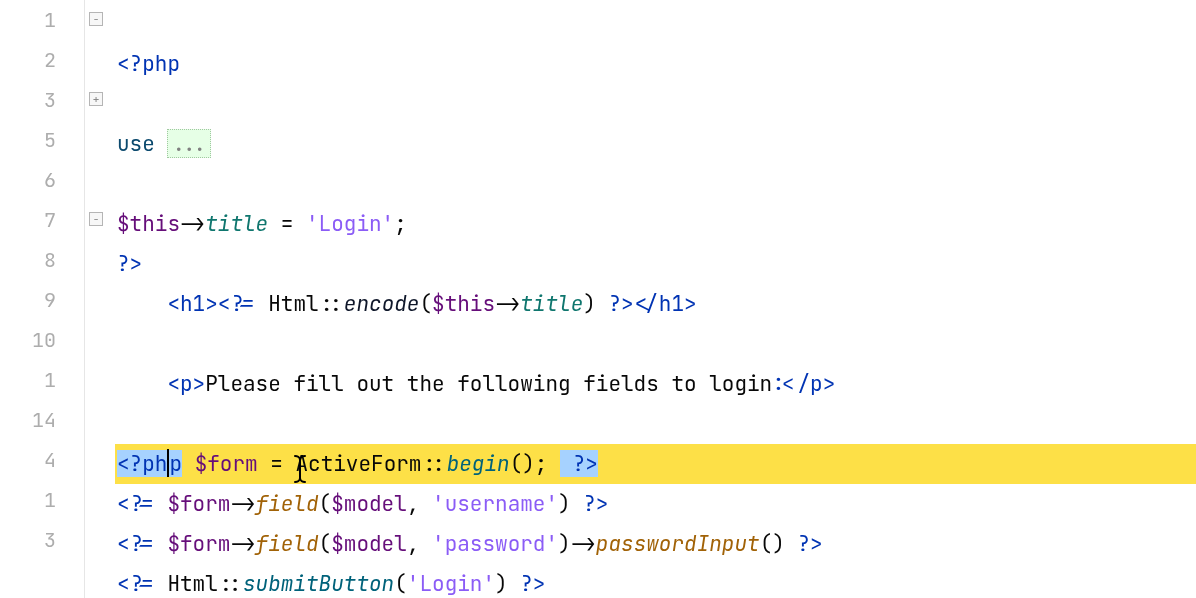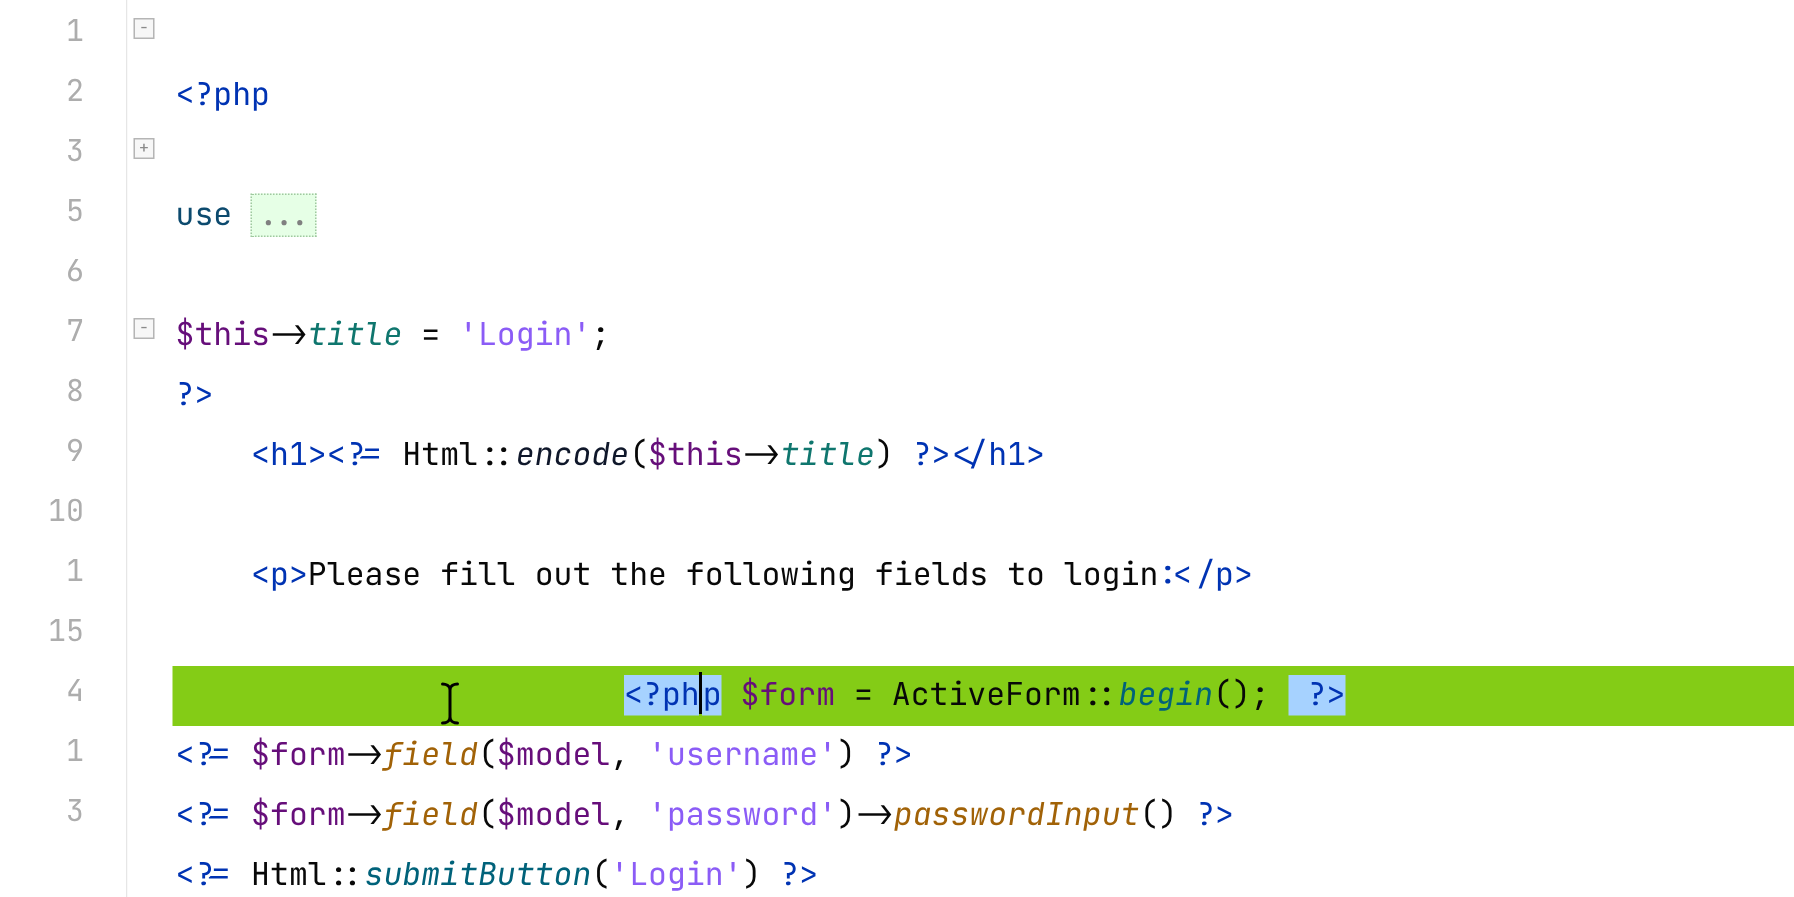--- a/index.html
+++ b/index.html
@@ -55,22 +55,21 @@
     position: relative;
     margin-top: 44px;
   }
   .code-line {
     height: 40px;
     line-height: 40px;
     white-space: pre;
     padding-left: 2px;
   }
   .hl-line {
-    background: #84cc16;
-    text-align: center;
+    background: #fde047;
   }
   
   .tk-tag-delim { color: #0033b3; } 
   .tk-keyword { color: #0c4a6e; }
   .tk-var { color: #660e7a; }
   .tk-arrow { color: #080808; }
   .tk-prop { color: #0f766e; font-style: italic; }
   .tk-op { color: #080808; }
   .tk-string { color: #8b5cf6; }
   .tk-punct { color: #080808; }
@@ -116,21 +115,21 @@
     <div class="gutter-line">1</div>
     <div class="gutter-line">2</div>
     <div class="gutter-line">3</div>
     <div class="gutter-line">5</div>
     <div class="gutter-line">6</div>
     <div class="gutter-line">7</div>
     <div class="gutter-line">8</div>
     <div class="gutter-line">9</div>
     <div class="gutter-line">10</div>
     <div class="gutter-line">1</div>
-    <div class="gutter-line">15</div>
+    <div class="gutter-line">14</div>
     <div class="gutter-line">4</div>
     <div class="gutter-line">1</div>
     <div class="gutter-line">3</div>
   </div>
 
   <div class="fold-region">
     <div class="fold-mark" style="top:12px;">−</div>
     <div class="fold-mark" style="top:92px;">+</div>
     <div class="fold-mark" style="top:212px;">−</div>
   </div>

